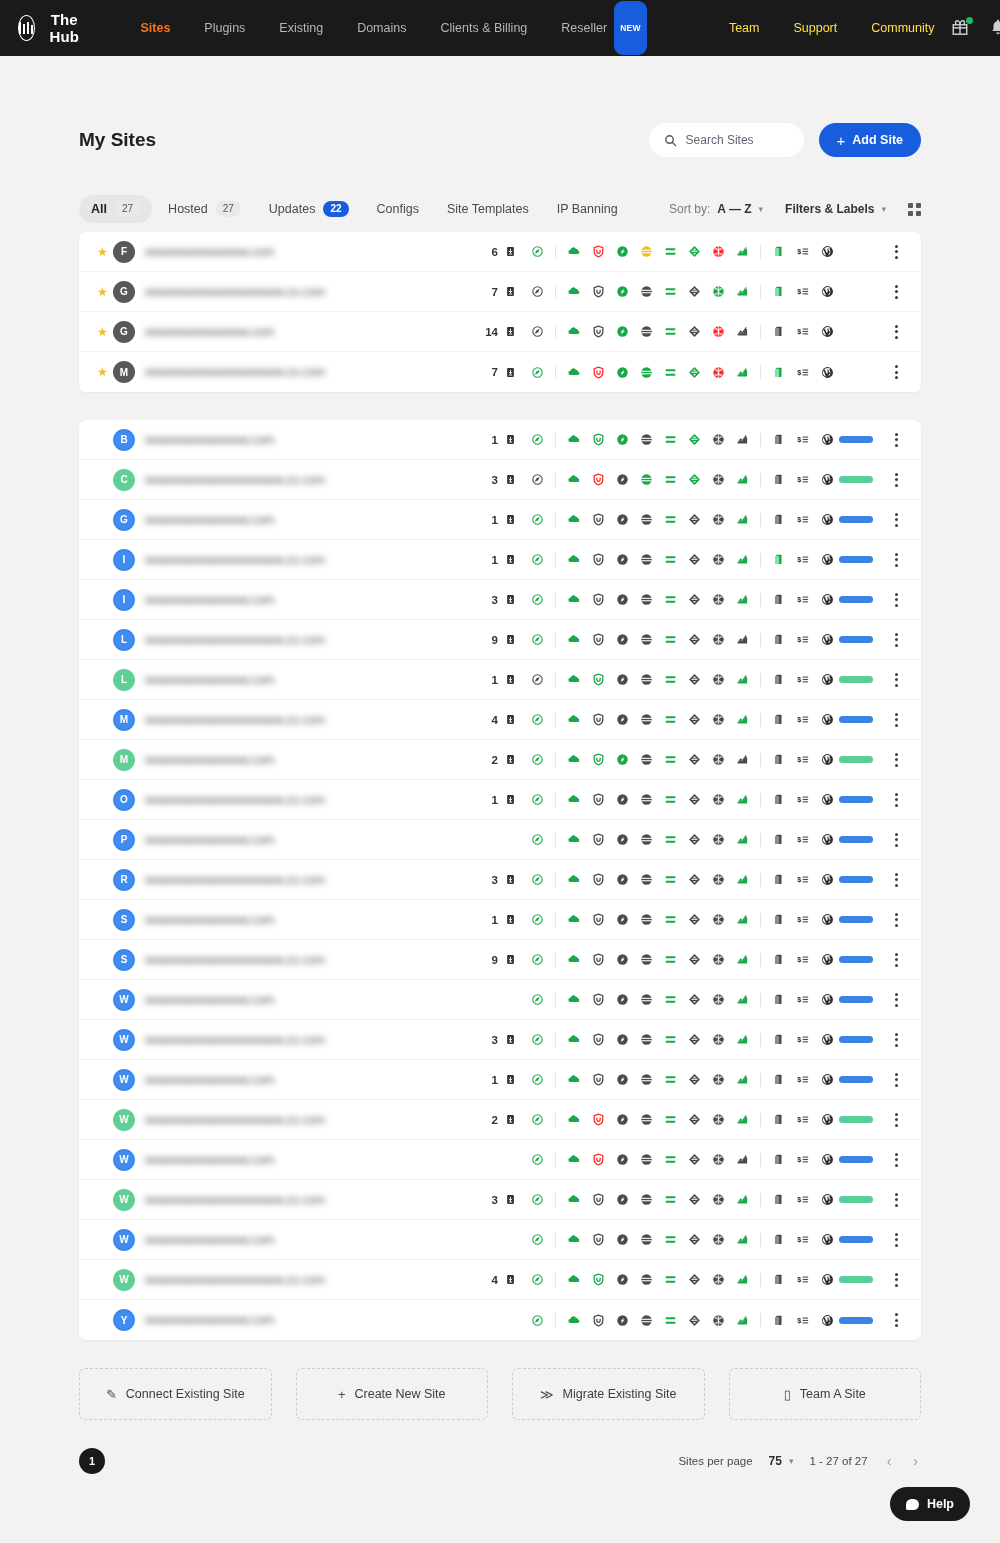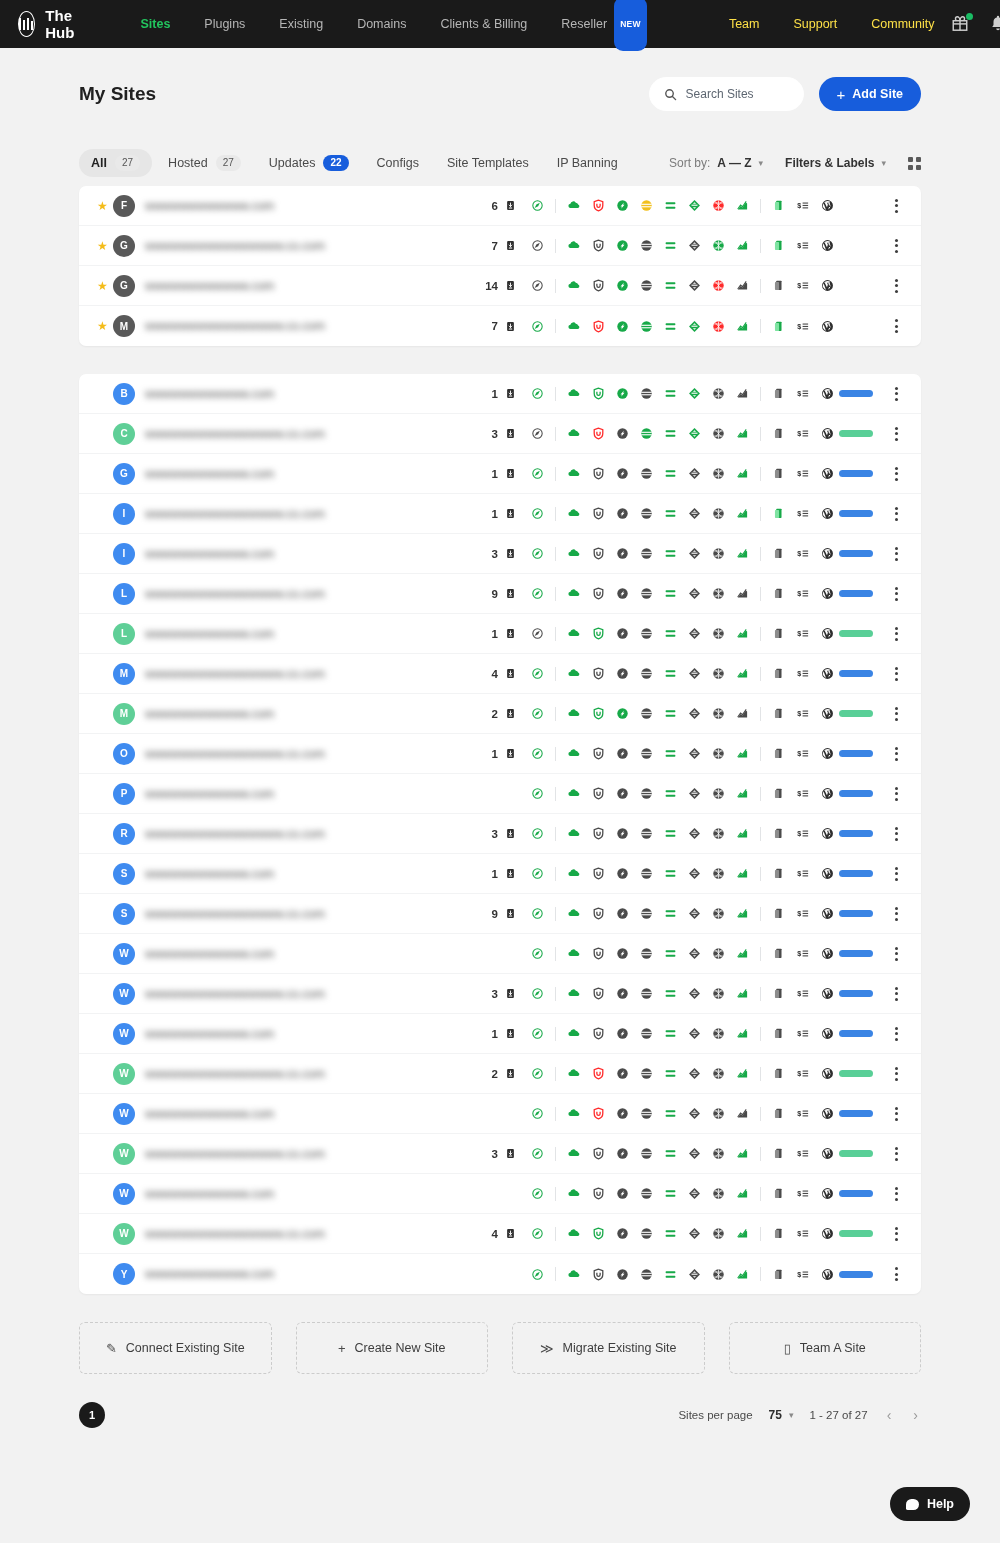--- a/index.html
+++ b/index.html
@@ -6,36 +6,36 @@
   html, body {
     width: 1000px; height: 1543px;
     background: #f2f2f2;
     font-family: "Liberation Sans", sans-serif;
     -webkit-font-smoothing: antialiased;
   }
   body { position: relative; overflow: hidden; }
 
   
   .topnav {
-    height: 48px; background: #1a1a1a; display: flex; align-items: center;
-    padding: 0 18px; color: #fff; position: relative;
+    height: 56px; background: #1a1a1a; display: flex; align-items: center;
+    padding: 0 18px; color: #fff; position: relative; text-align: center;
   }
   .brand { display: flex; align-items: center; gap: 10px; margin-right: 40px; }
   .brand-logo {
     width: 26px; height: 26px; border-radius: 50%;
     border: 1.6px solid #fff; display: flex; align-items: center;
     justify-content: center; font-size: 11px; font-weight: 700; letter-spacing: -1px;
   }
   .brand-name { font-size: 15px; font-weight: 700; color: #fff; letter-spacing: .1px;}
   .navlinks { display: flex; align-items: center; gap: 0; }
   .navlink {
     font-size: 12.5px; color: #b6b6b6; padding: 0 17px; line-height: 48px;
     cursor: pointer; white-space: nowrap;
   }
-  .navlink.active { color: #22c55e; font-weight: 700; }
+  .navlink.active { color: #f97316; font-weight: 700; }
   .navlink.grp2 { color: #fde047; }
   .nav-gap { width: 48px; }
   .badge-new {
     background: #175ddc; color: #fff; font-size: 8.5px; font-weight: 700;
     padding: 3px 6px; border-radius: 9px; margin-left: 7px; letter-spacing: .3px;
     display:inline-block; vertical-align: 1px;
   }
   .nav-right { margin-left: auto; display: flex; align-items: center; gap: 18px; }
   .nav-icon { position: relative; width: 20px; height: 20px; cursor: pointer; color:#cfcfcf;}
   .dot-green {
@@ -44,21 +44,21 @@
   }
   .bell-badge {
     position: absolute; top: -6px; right: -9px; background: #1abc64; color: #fff;
     font-size: 8.5px; font-weight: 700; border-radius: 8px; padding: 1px 4px;
     line-height: 11px;
   }
 
   
   .page { padding: 0 79px; }
   .page-head {
-    display: flex; align-items: center; height: 92px;
+    display: flex; align-items: center; height: 92px; margin-top: 38px;
   }
   .page-title { font-size: 19px; font-weight: 700; color: #202020; }
   .head-right { margin-left: auto; display: flex; align-items: center; gap: 15px; }
   .search-box {
     width: 155px; height: 34px; background: #fff; border-radius: 17px;
     display: flex; align-items: center; padding: 0 14px; gap: 9px;
     border: 1px solid #fff;
   }
   .search-input {
     border: none; outline: none; font-size: 12px; color: #4a4a4a; width: 100%;

